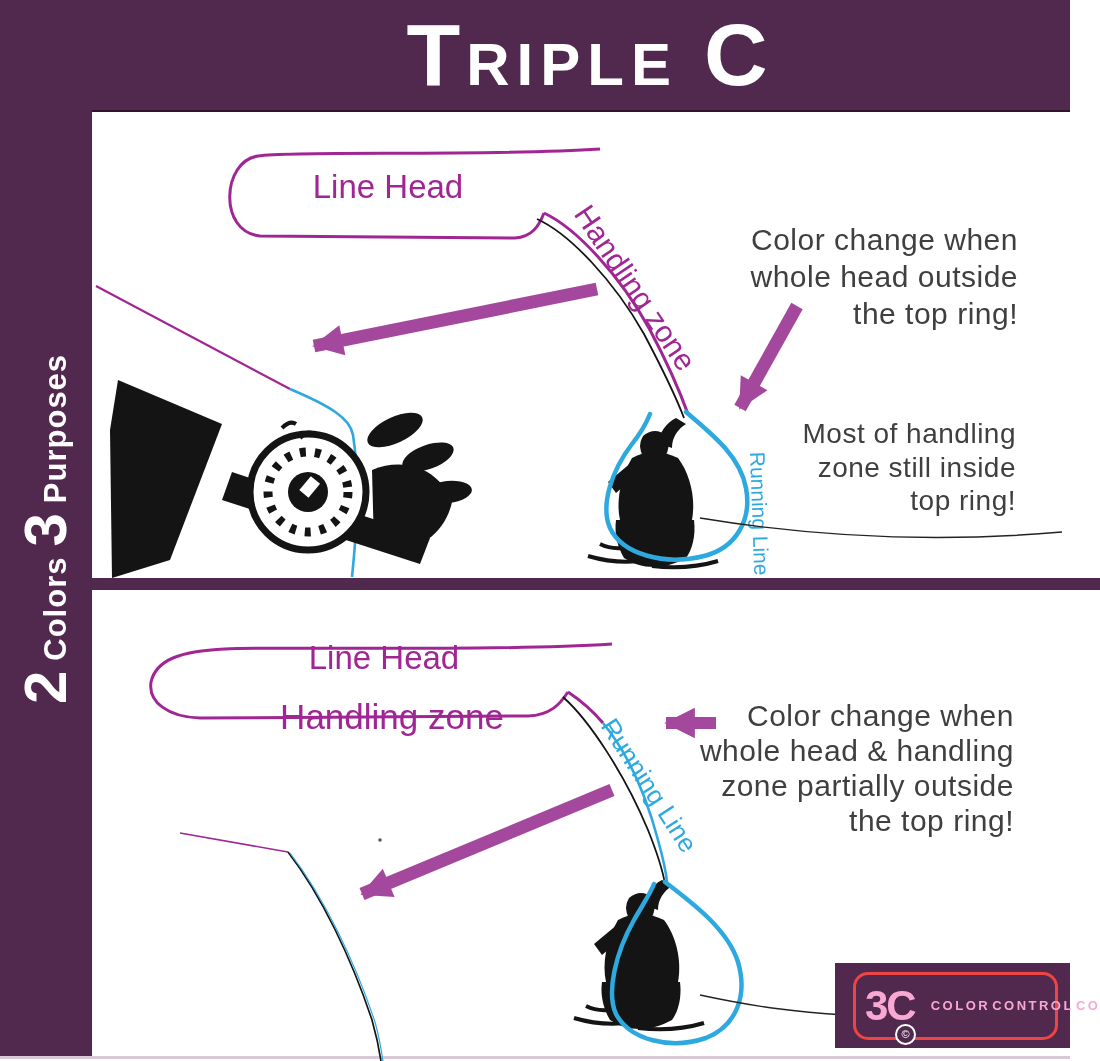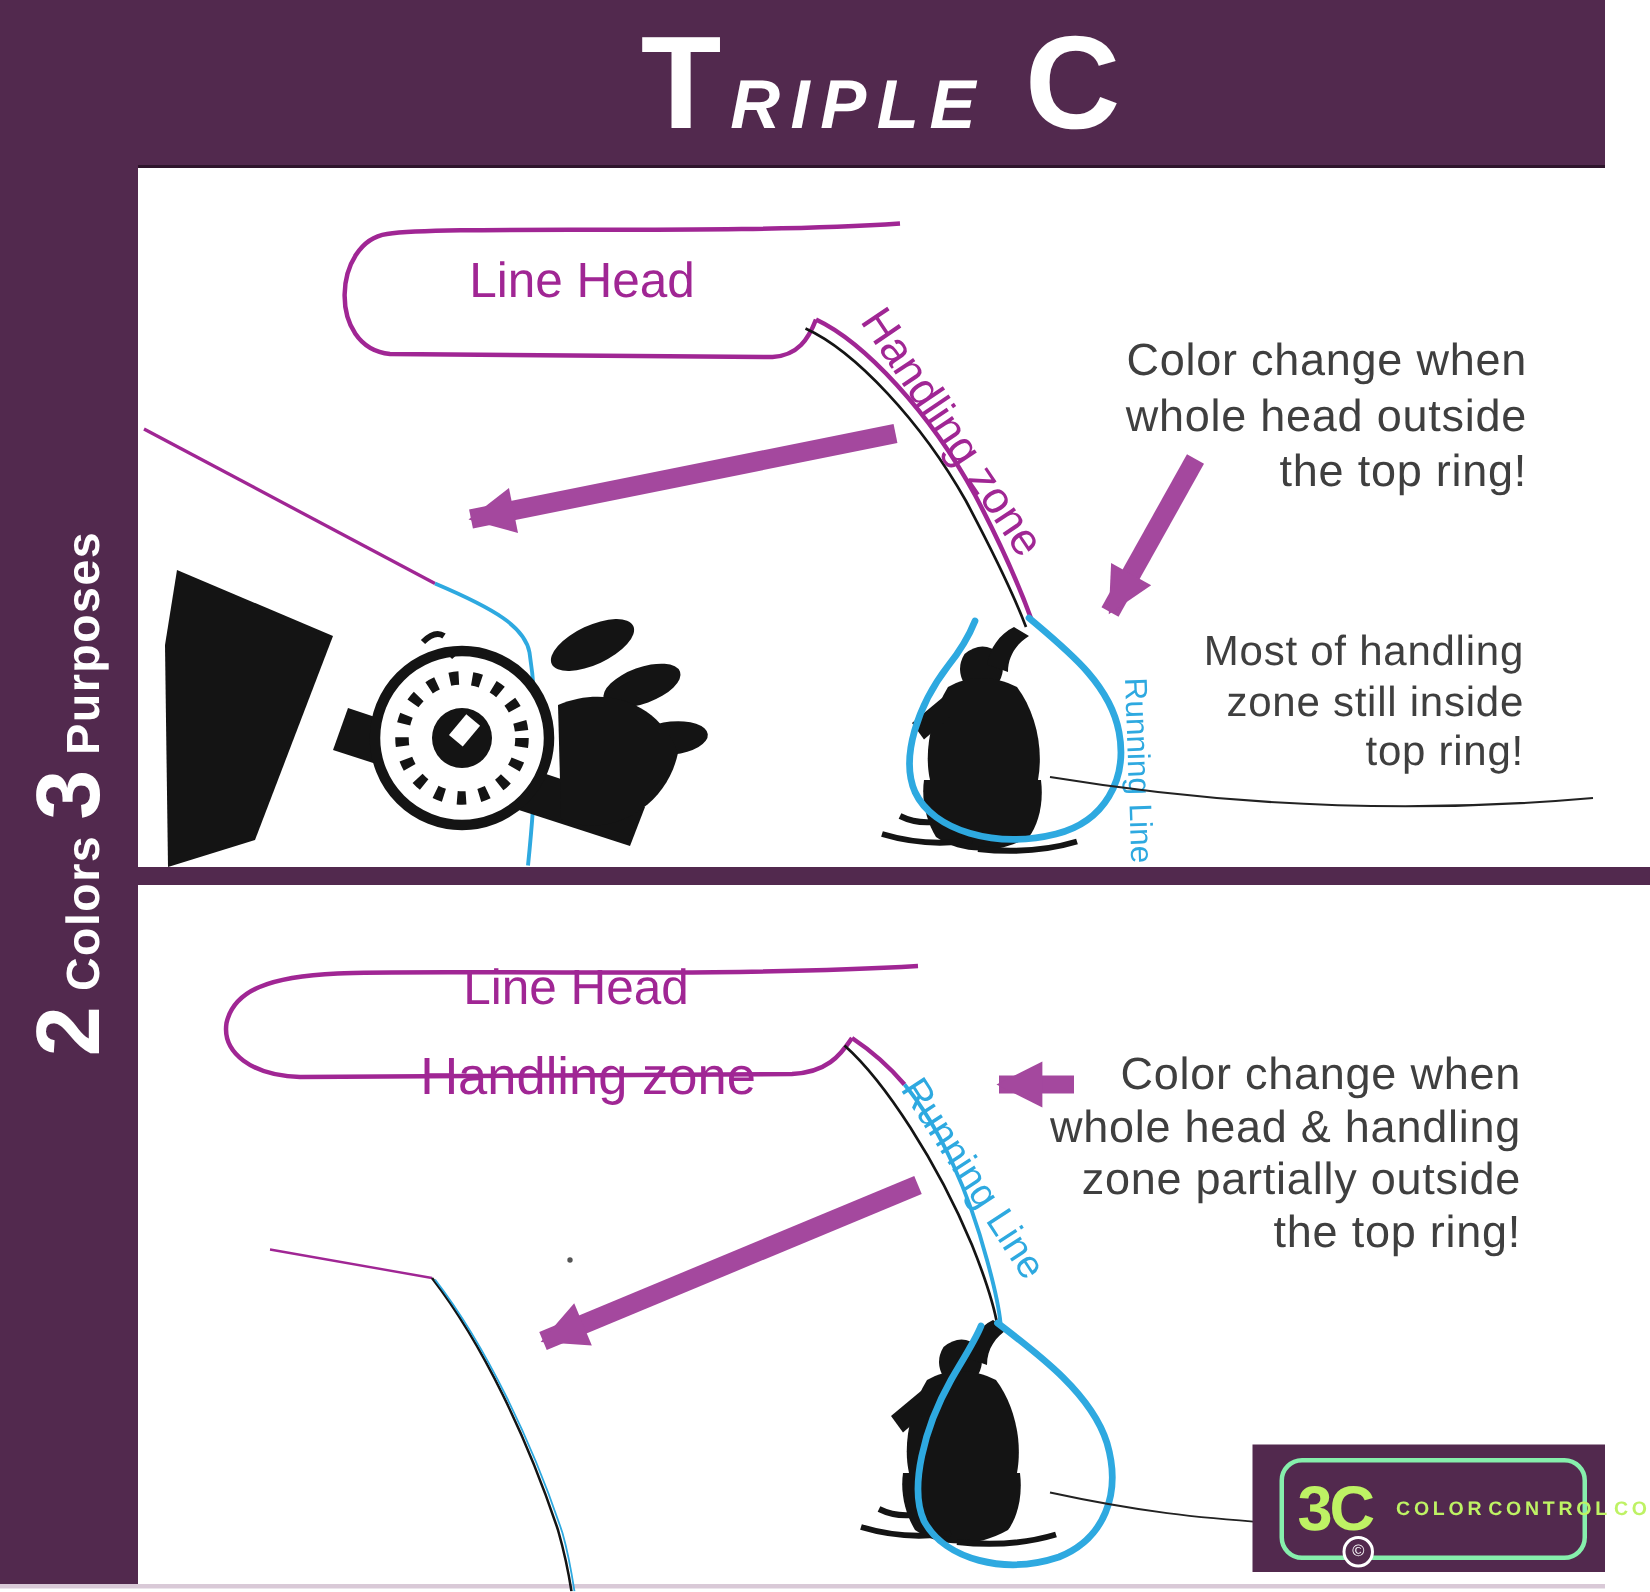--- a/index.html
+++ b/index.html
@@ -22,39 +22,39 @@
   }
   .mid-divider{
     position:absolute;left:92px;top:578px;width:1008px;height:12px;background:#52294E;
   }
   
   .title{
     color:#ffffff;font-weight:bold;letter-spacing:6px;margin-left:110px;
     display:flex;align-items:baseline;line-height:1;
   }
   .title .big{font-size:88px;}
-  .title .small{font-size:46px;letter-spacing:7px;font-style:italic;}
+  .title .small{font-size:60px;letter-spacing:7px;}
   .title .gap{display:inline-block;width:26px;}
   
   .side-rotated{
     transform:rotate(-90deg);white-space:nowrap;flex-shrink:0;
     display:flex;align-items:baseline;gap:10px;color:#fff;line-height:1;
   }
   .side-rotated .num{font-size:60px;font-weight:bold;}
   .side-rotated .word{font-size:31px;font-weight:bold;letter-spacing:1px;}
   
   .panel-svg{position:absolute;}
   
   .logo-box{
     position:absolute;left:835px;top:963px;width:235px;height:85px;background:#52294E;
   }
   .logo-inner{
     position:absolute;left:18px;top:9px;width:199px;height:62px;
-    border:3px solid #86efac;border-radius:15px;
-    display:flex;align-items:center;color:#bef264;
+    border:3px solid #ef4444;border-radius:15px;
+    display:flex;align-items:center;color:#f9a8d4;
   }
   .logo-mark{
     font-size:42px;font-weight:bold;letter-spacing:-2px;padding:0 8px 0 9px;line-height:1;
   }
   .logo-sep{width:3px;height:48px;background:#ffffff;margin-right:8px;}
   .logo-words{display:flex;flex-direction:row;justify-content:center;gap:2px;}
   .logo-words span{
     font-size:13px;font-weight:bold;letter-spacing:2.5px;line-height:1.15;
   }
   .logo-copy{

